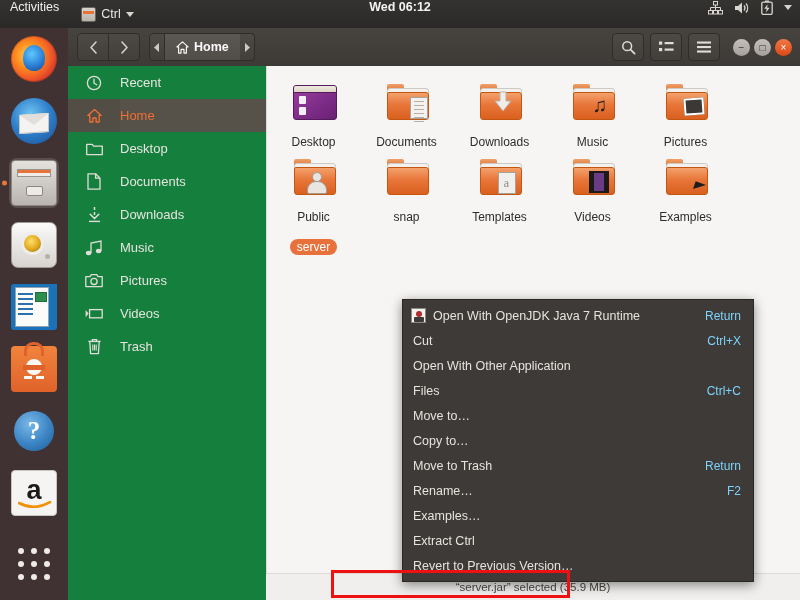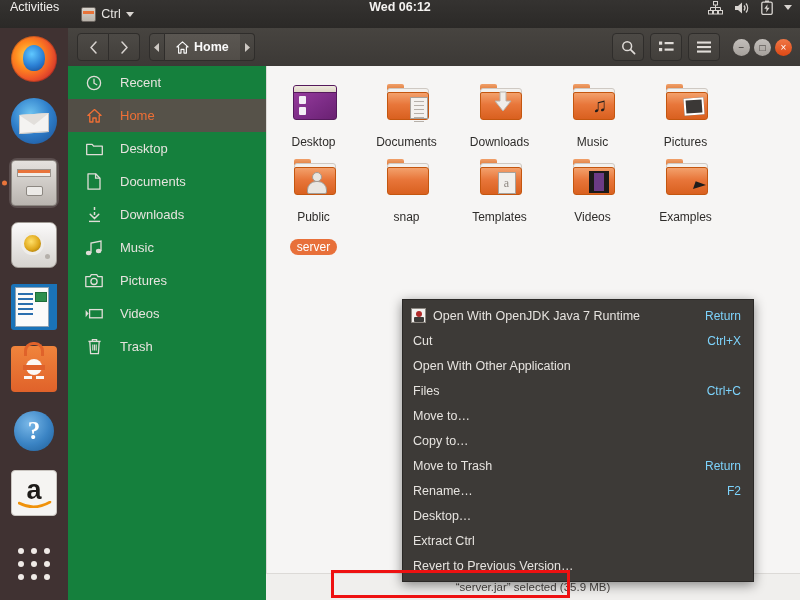--- a/index.html
+++ b/index.html
@@ -754,21 +754,21 @@
       <span class="mlbl">Move to Trash</span>
       <span class="macc">Return</span>
     </div>
 
     <div class="mi noicon">
       <span class="mlbl">Rename…</span>
       <span class="macc">F2</span>
     </div>
 
     <div class="mi noicon">
-      <span class="mlbl">Desktop…</span>
+      <span class="mlbl">Examples…</span>
       <span class="macc"></span>
     </div>
 
     <div class="mi noicon">
       <span class="mlbl">Extract Ctrl</span>
       <span class="macc"></span>
     </div>
 
 
     <div class="mi noicon">

